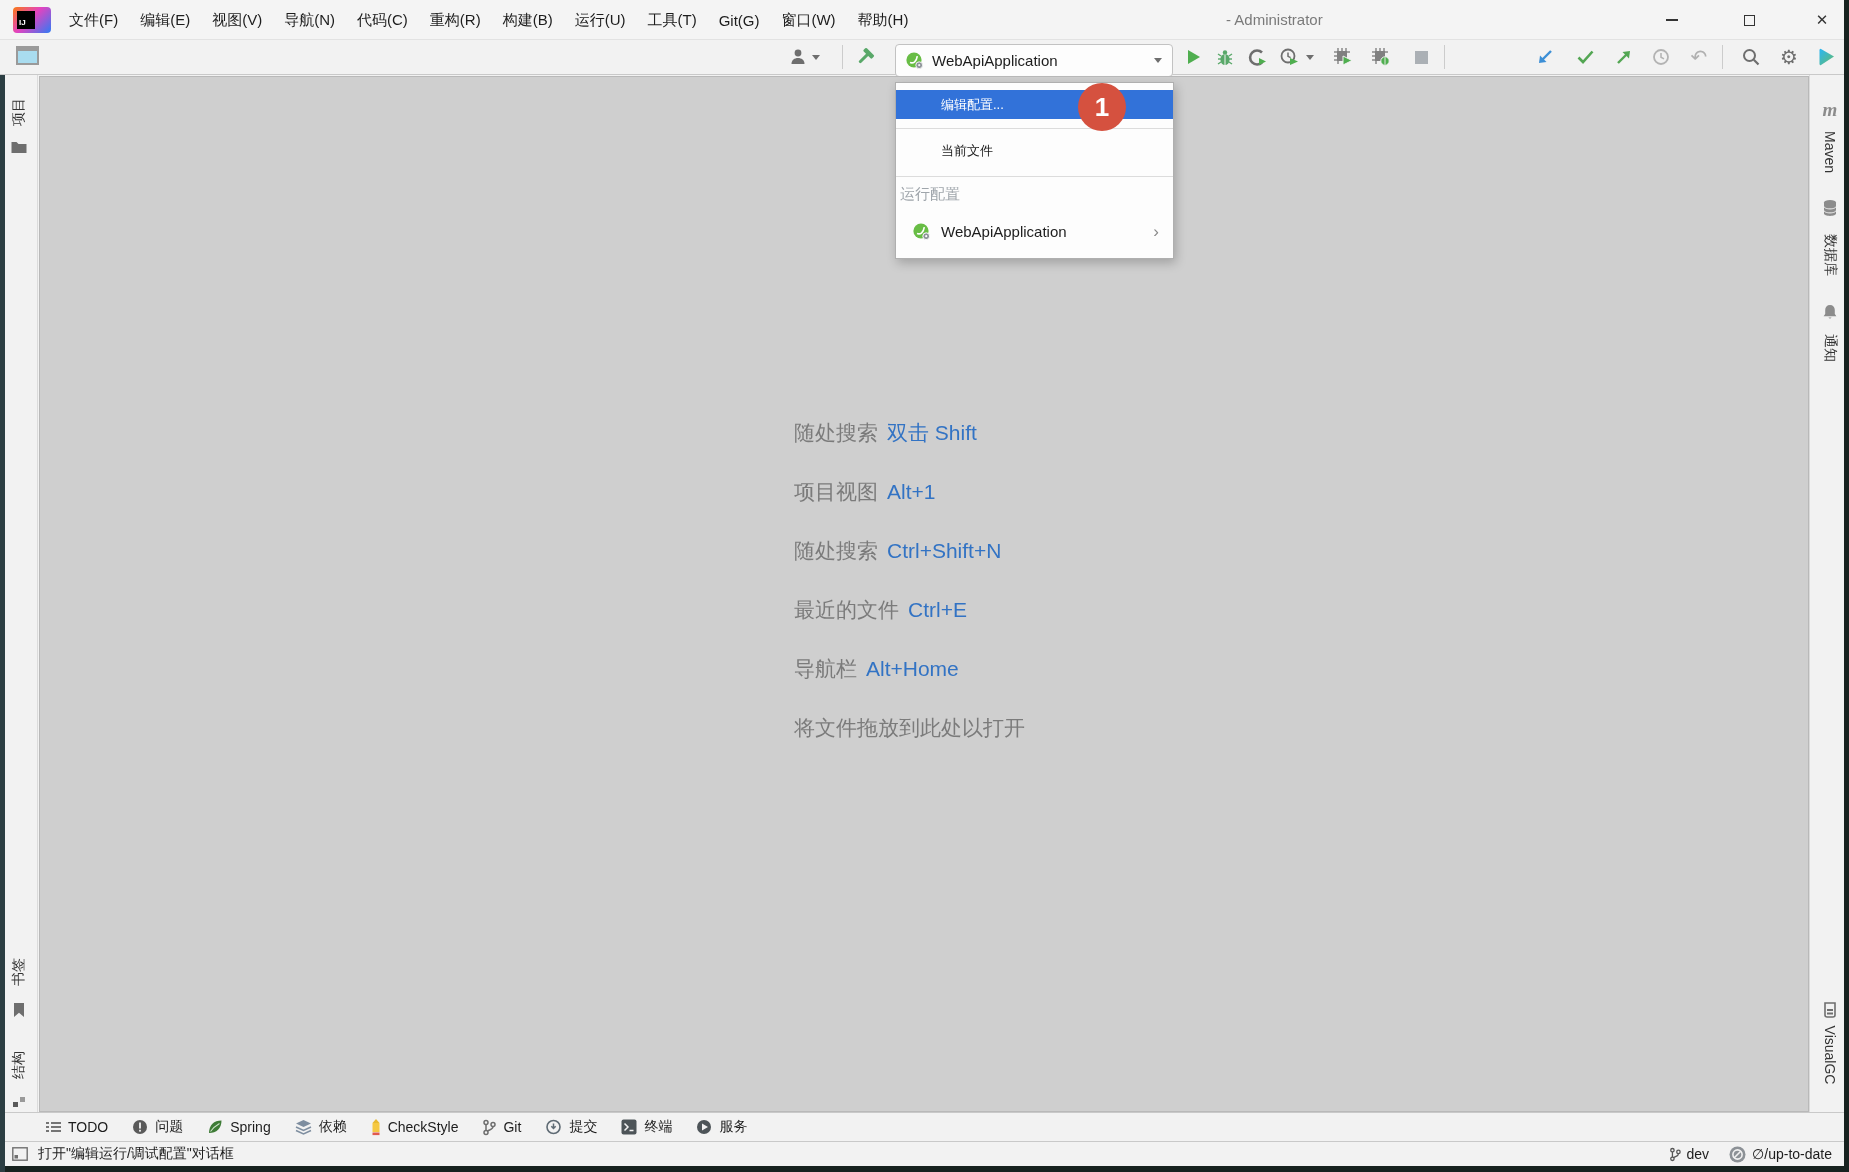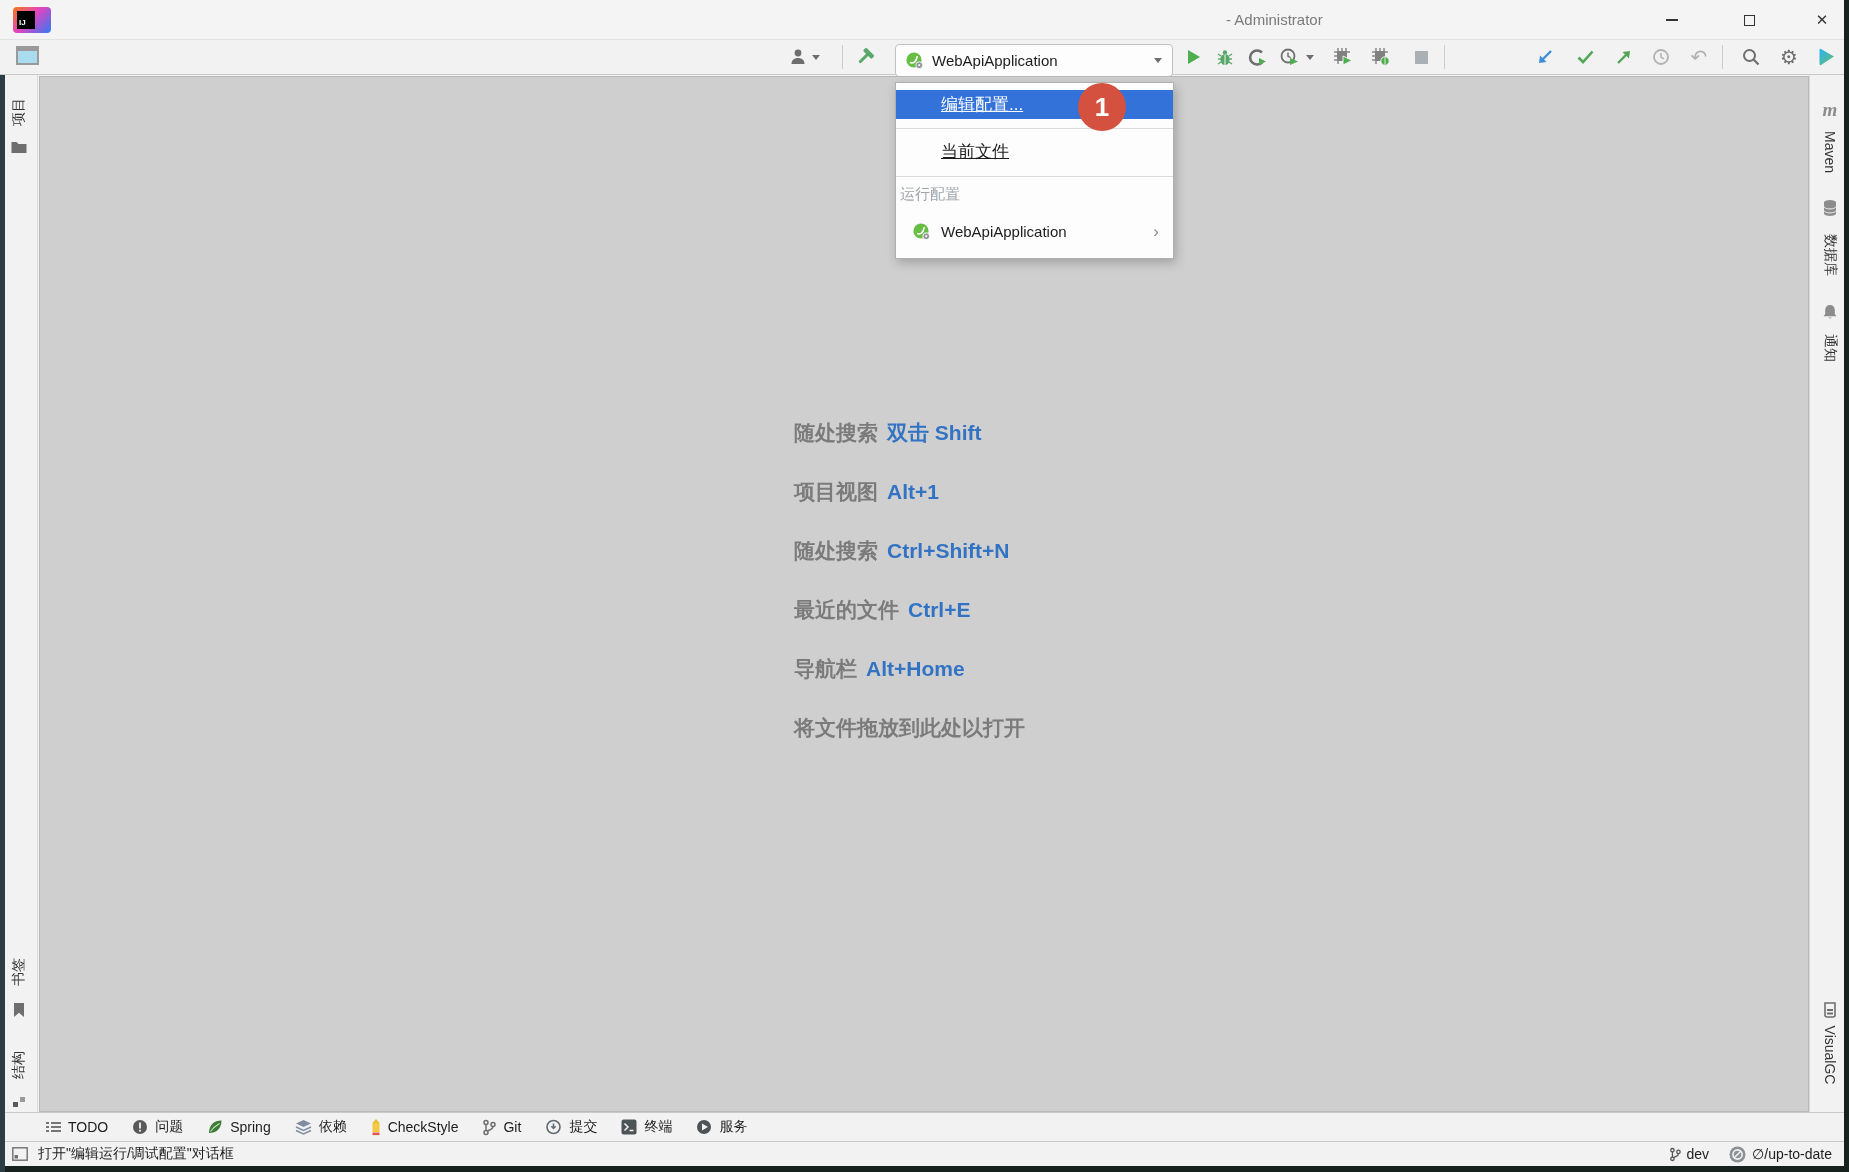--- a/index.html
+++ b/index.html
@@ -40,28 +40,28 @@
   #stripe-left  { left:0; width:38px; border-right:1px solid #DBDBDB; }
   #stripe-right { left:1809px; width:40px; border-left:1px solid #DBDBDB; }
   .vt { position:absolute; white-space:nowrap; font-size:14px; color:#333; }
   .vt-l { transform:translate(-50%,-50%) rotate(-90deg); }
   .vt-r { transform:translate(-50%,-50%) rotate(90deg); }
   .stripe-ico { position:absolute; transform:translate(-50%,-50%); display:flex; align-items:center; justify-content:center; }
 
   
   #main { left:39px; top:76px; width:1770px; height:1036px; background:#CFCFCF; border:1px solid #B9B9B9; }
   #shortcuts { position:absolute; left:754px; top:342px; }
-  .sc-line { height:24px; margin-bottom:35px; font-size:21px; white-space:nowrap;font-weight:bold; }
+  .sc-line { height:24px; margin-bottom:35px; font-size:21px; white-space:nowrap; }
   .sc-label { color:#7B7B7B; }
   .sc-keys  { color:#3273C4; margin-left:9px; }
 
   
   #run-menu { left:895px; top:82px; width:279px; background:#FDFDFD; border:1px solid #AFAFAF;
               box-shadow:2px 4px 10px rgba(0,0,0,.22); padding:7px 0 9px; z-index:20; }
-  .mi { font-size:17px; color:#1D1D1D; display:flex; align-items:center;text-decoration:underline; }
+  .mi { font-size:13px; color:#1D1D1D; display:flex; align-items:center; }
   #mi-edit { height:29px; background:#3272D9; color:#FFFFFF; padding-left:45px; }
   #mi-current { height:32px; margin-top:6px; padding-left:45px; }
   .menu-sep { height:1px; background:#DCDCDC; margin:9px 0 0 0; }
   #mi-header { height:24px; margin-top:5px; padding-left:4px; font-size:15px; color:#9FA5AB; display:flex; align-items:center; }
   #mi-config { height:36px; margin-top:7px; padding:0 14px 0 16px; display:flex; align-items:center; }
   #mi-config .label { margin-left:10px; flex:1; font-size:15px; color:#1D1D1D; }
   #mi-config .sub { color:#8A8A8A; font-size:17px; line-height:1; }
   #step-badge { left:1078px; top:83px; width:48px; height:48px; border-radius:50%; background:#D5513F;
                 color:#fff; font-size:26px; font-weight:bold; display:flex; align-items:center; justify-content:center; z-index:30; }
 
@@ -80,20 +80,34 @@
 
   svg { display:block; }
 </style>
 </head>
 <body>
 
 <div id="titlebar" class="abs">
   <div id="logo">
       <div class="inner">IJ</div>
     </div>
+  <div id="menubar">
+    <div class="menu-item">文件(F)</div>
+    <div class="menu-item">编辑(E)</div>
+    <div class="menu-item">视图(V)</div>
+    <div class="menu-item">导航(N)</div>
+    <div class="menu-item">代码(C)</div>
+    <div class="menu-item">重构(R)</div>
+    <div class="menu-item">构建(B)</div>
+    <div class="menu-item">运行(U)</div>
+    <div class="menu-item">工具(T)</div>
+    <div class="menu-item">Git(G)</div>
+    <div class="menu-item">窗口(W)</div>
+    <div class="menu-item">帮助(H)</div>
+  </div>
   <div id="win-title">- Administrator</div>
   <div id="btn-min" class="win-btn">
       <div class="bar"></div>
     </div>
   <div id="btn-max" class="win-btn">
       <div class="box"></div>
     </div>
   <div id="btn-close" class="win-btn">✕</div>
 </div>
 

